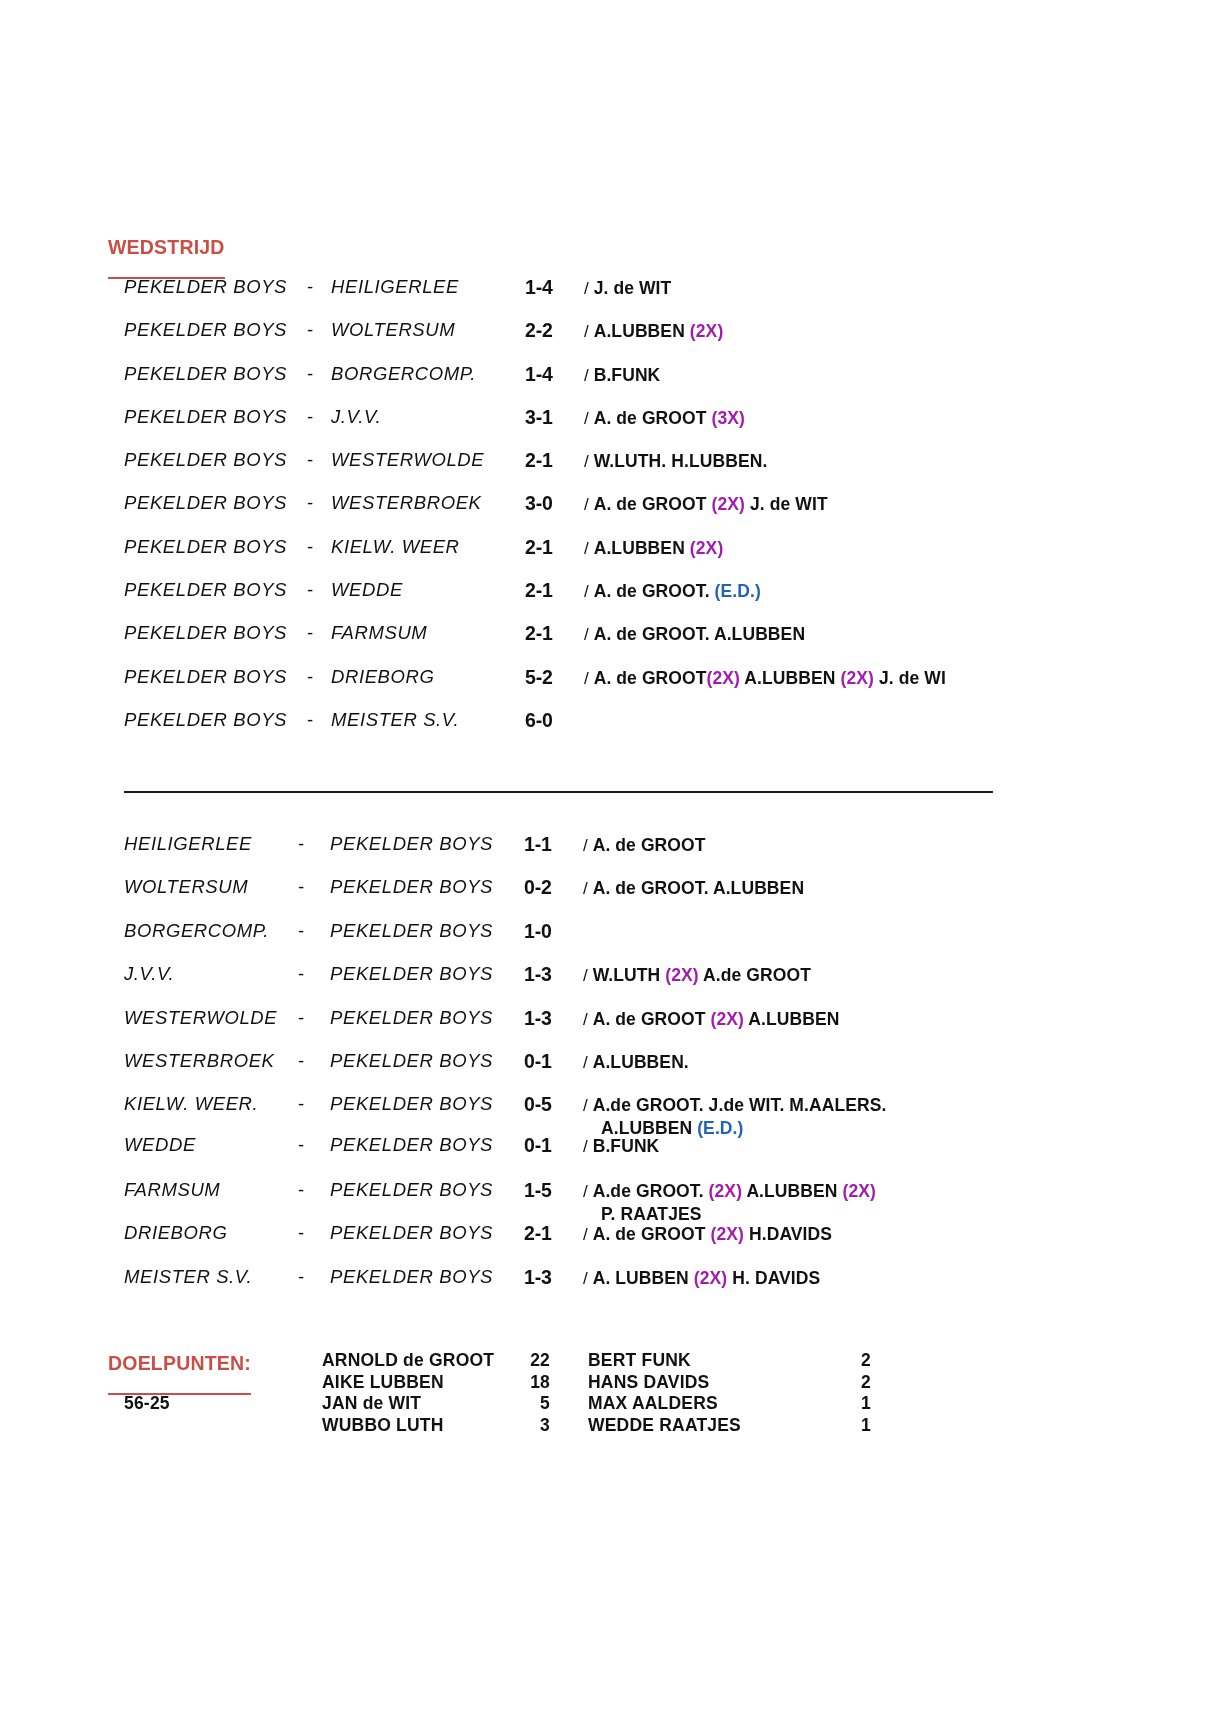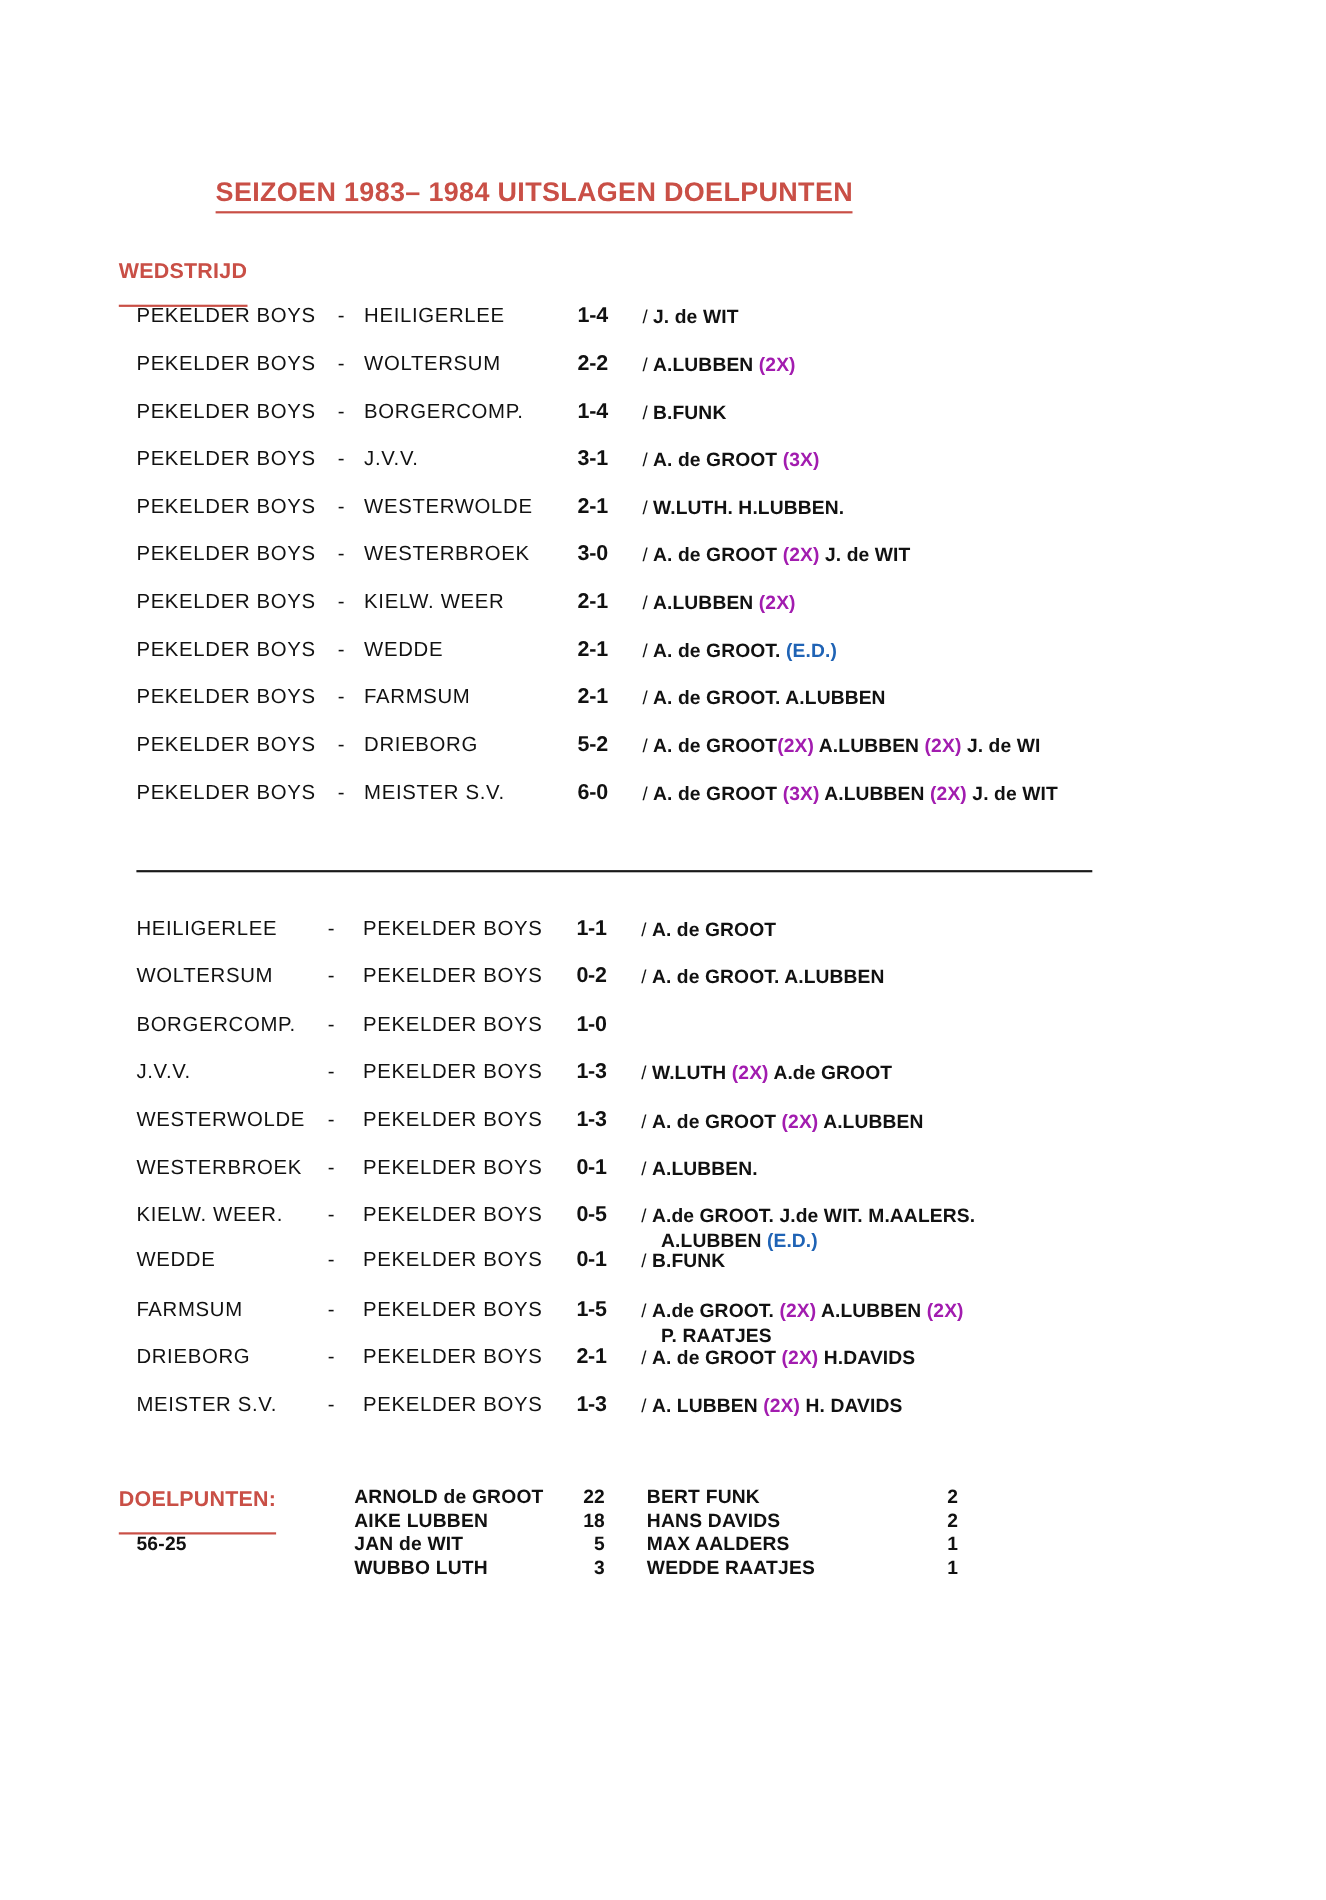--- a/index.html
+++ b/index.html
@@ -66,20 +66,21 @@
   .m-home, .m-dash, .m-away, .m-score, .m-slash {
     position: absolute;
     white-space: nowrap;
     font-size: 18.5px;
     top: 0;
     line-height: 1.0;
   }
   .m-home, .m-away {
     font-weight: normal;
     letter-spacing: 0.6px;
+    font-style: italic;
   }
   .m-dash { font-weight: normal; }
   .m-score {
     font-weight: bold;
     font-size: 19.5px;
     letter-spacing: -0.2px;
   }
 
   
   #home-block .m-home  { left: 124px; }
@@ -158,21 +159,20 @@
   .t-name-a { left: 322px; }
   .t-val-a  { left: 528px; width: 22px; text-align: right; }
   .t-name-b { left: 588px; }
   .t-val-b  { left: 849px; width: 22px; text-align: right; }
 </style>
 </head>
 <body>
 
 <div class="page">
 
-  <div class="doc-title">SEIZOEN  1983– 1984 UITSLAGEN  DOELPUNTEN</div>
 
   <div class="section-heading wedstrijd">WEDSTRIJD </div>
 
   <div class="match-block" id="home-block">
       <div class="match-row">
         <span class="m-home">PEKELDER  BOYS</span>
         <span class="m-dash">-</span>
         <span class="m-away">HEILIGERLEE</span>
         <span class="m-score">1-4</span>
         <span class="scorers"><span class="sep">/ </span>J. de WIT</span>
@@ -238,21 +238,20 @@
         <span class="m-dash">-</span>
         <span class="m-away">DRIEBORG</span>
         <span class="m-score">5-2</span>
         <span class="scorers"><span class="sep">/ </span>A. de GROOT<span class="mult">(2X)</span> A.LUBBEN <span class="mult">(2X)</span> J. de WI</span>
       </div>
       <div class="match-row">
         <span class="m-home">PEKELDER  BOYS</span>
         <span class="m-dash">-</span>
         <span class="m-away"> MEISTER S.V.</span>
         <span class="m-score">6-0</span>
-        <span class="scorers"><span class="sep">/ </span>A. de GROOT <span class="mult">(3X)</span> A.LUBBEN <span class="mult">(2X)</span> J. de WIT</span>
       </div>
     </div>
 
   <div class="divider"></div>
 
   <div class="match-block" id="away-block">
       <div class="match-row">
         <span class="m-home">HEILIGERLEE</span>
         <span class="m-dash">-</span>
         <span class="m-away">PEKELDER  BOYS</span>

